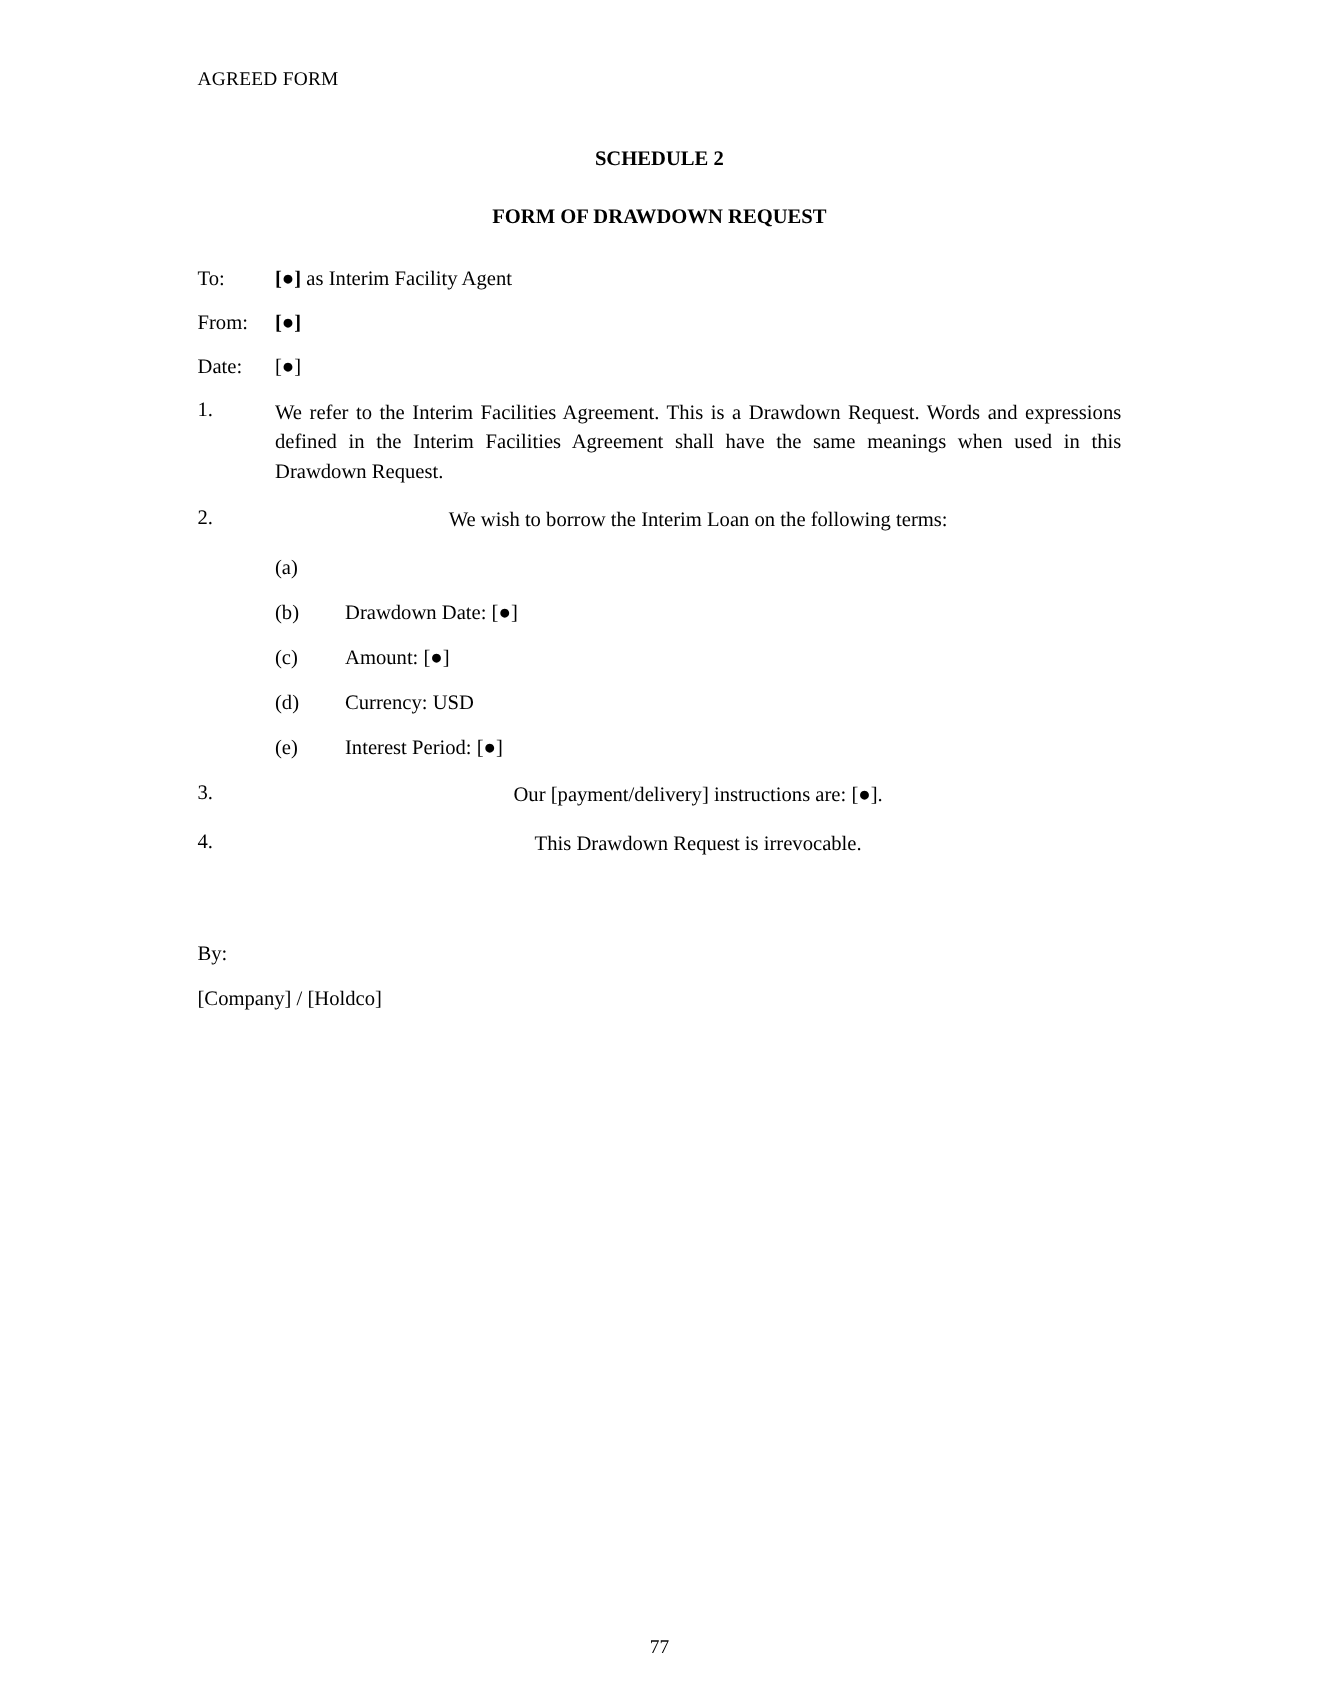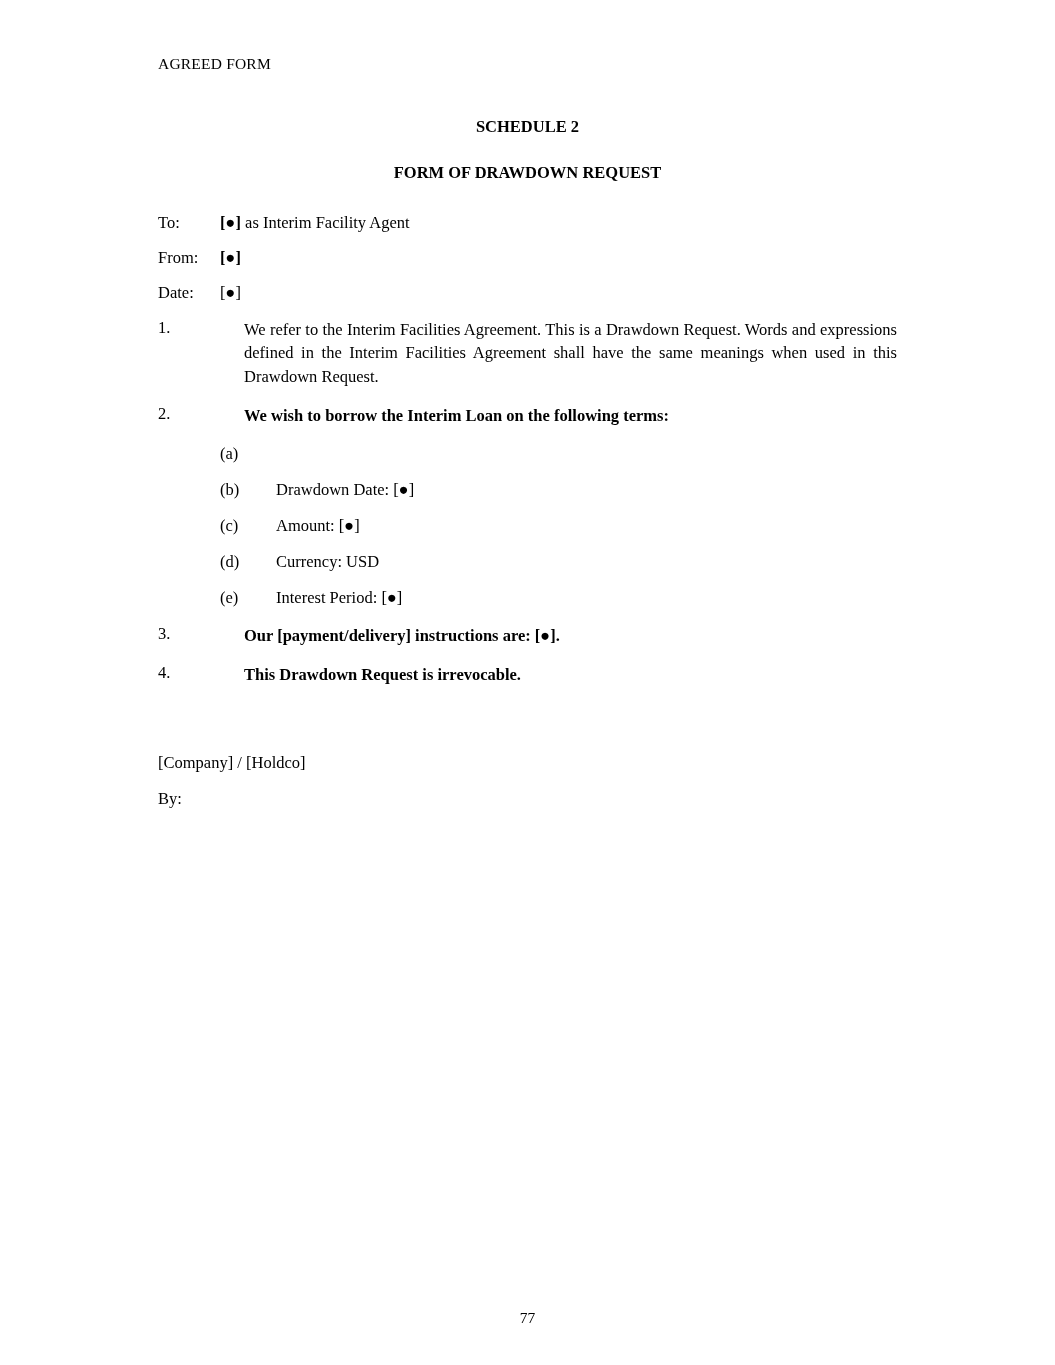--- a/index.html
+++ b/index.html
@@ -66,25 +66,23 @@
     font-size: 16.5px;
   }
   .num-marker {
     width: 62px;
     flex: 0 0 62px;
   }
   .num-body {
     flex: 1 1 auto;
     text-align: justify;
     line-height: 1.42;
-    margin-left: 24px;
   }
   .num-body.nojustify {
-    text-align: left;
-    font-weight: bold;
+    text-align: center;
   }
   .sub-item {
     display: flex;
     align-items: flex-start;
     margin: 0 0 16px 0;
     font-size: 16.5px;
     padding-left: 62px;
   }
   .sub-marker {
     width: 56px;
@@ -174,18 +172,18 @@
     <div class="num-body nojustify">Our [payment/delivery] instructions are: [●].</div>
   </div>
 
   <div class="num-item">
     <div class="num-marker">4.</div>
     <div class="num-body nojustify">This Drawdown Request is irrevocable.</div>
   </div>
 
   <div class="spacer-large"></div>
 
+  <div class="signature-line">By:</div>
   <div class="signature-line">[Company] / [Holdco]</div>
-  <div class="signature-line">By:</div>
 
   <div class="page-number">77</div>
 
 </div>
 
 </body></html>

